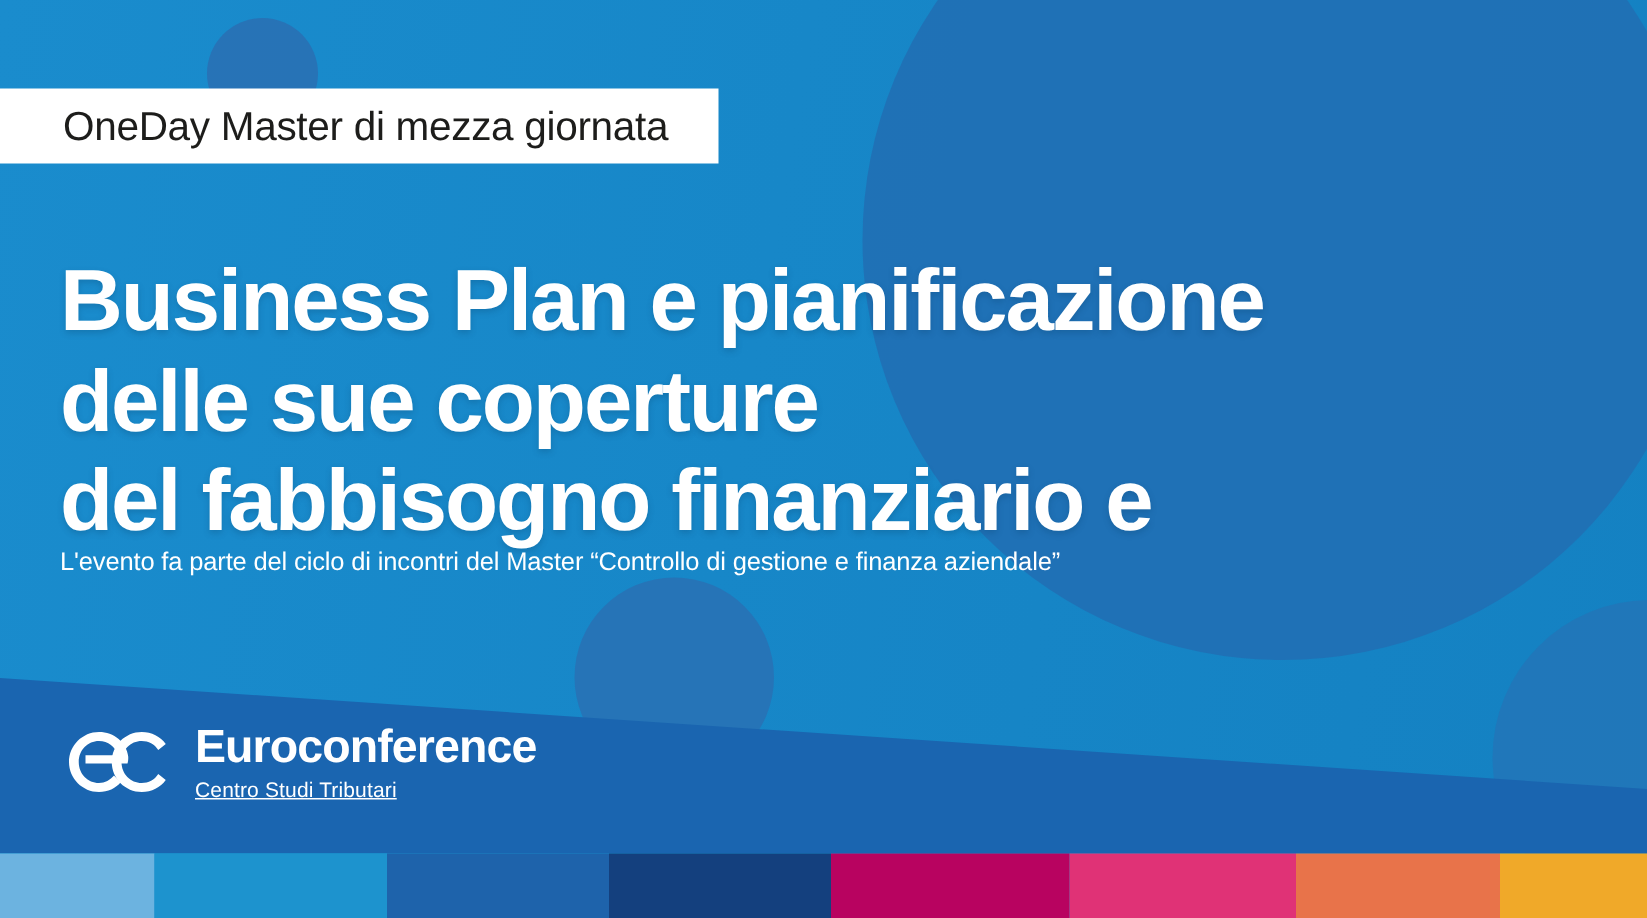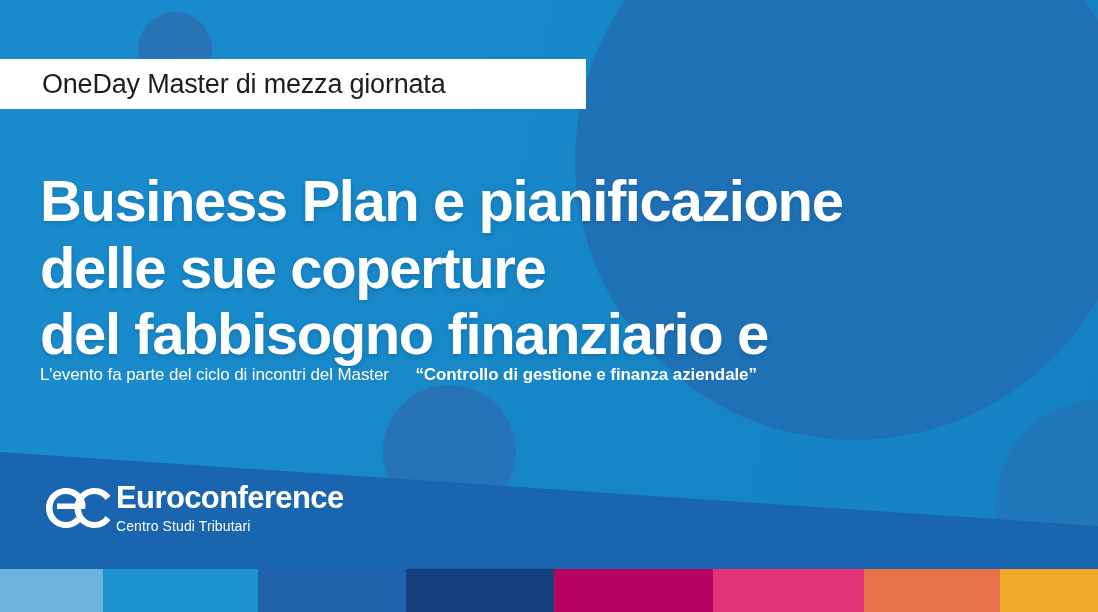--- a/index.html
+++ b/index.html
@@ -53,21 +53,21 @@
     position:absolute;
     left:0; right:0; bottom:43px; top:440px;
     background:#1a65b0;
     clip-path:polygon(0 12px, 1098px 86px, 1098px 100%, 0 100%);
   }
 
   
   .kicker-box {
     position:absolute;
     left:0; top:59px;
-    width:586px; height:50px;
+    width:479px; height:50px;
     background:#ffffff;
     display:flex;
     align-items:center;
   }
   .kicker-text {
     padding-left:42px;
     font-size:27px;
     color:#1d1d1b;
     font-weight:400;
     letter-spacing:-0.2px;
@@ -91,46 +91,47 @@
 
   
   .subline {
     position:absolute;
     left:40px; top:365px;
     color:#ffffff;
     font-size:17px;
     letter-spacing:-0.1px;
     white-space:nowrap;
   }
-  .subline .quoted { font-weight:700;margin-left:22px; }
+  .subline .quoted { font-weight:400; }
 
   
   .logo {
     position:absolute;
     left:42px; top:482px;
     display:flex;
     align-items:center;
-    gap:0;
+    gap:14px;
   }
   .logo-mark { width:74px; height:48px; display:block; }
   .logo-words { display:flex; flex-direction:column; }
   .logo-name {
     color:#ffffff;
     font-size:31px;
     font-weight:700;
     line-height:1;
     letter-spacing:-0.6px;
   }
   .logo-tag {
     color:#ffffff;
     font-size:14px;
     font-weight:400;
     line-height:1;
     margin-top:6px;
     letter-spacing:.1px;
+    text-decoration:underline;
   }
 
   
   .stripe {
     position:absolute;
     left:0; right:0; bottom:0;
     height:43px;
     display:flex;
   }
   .stripe-seg { height:100%; }

